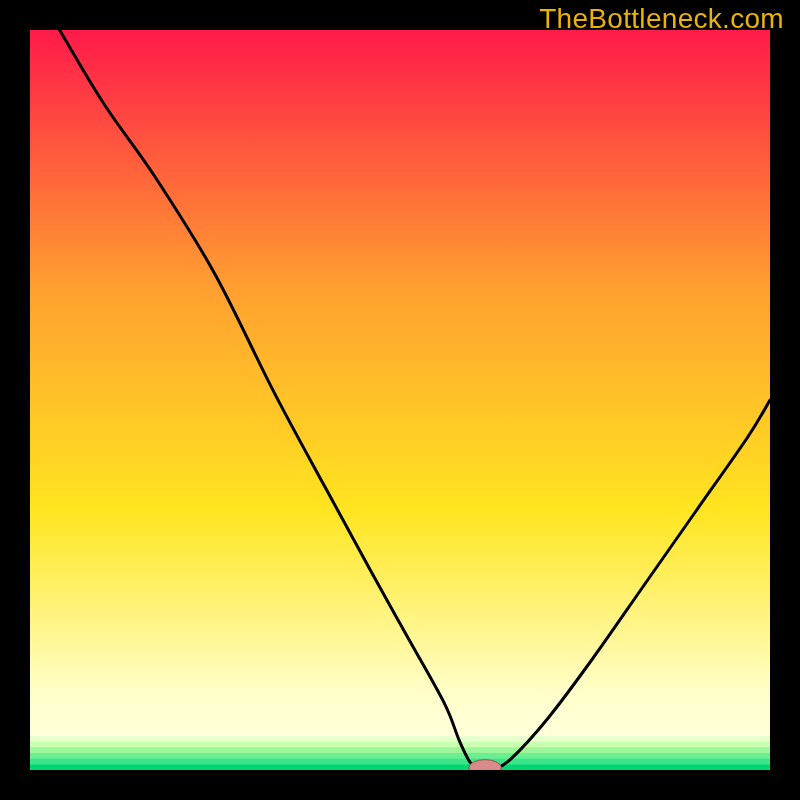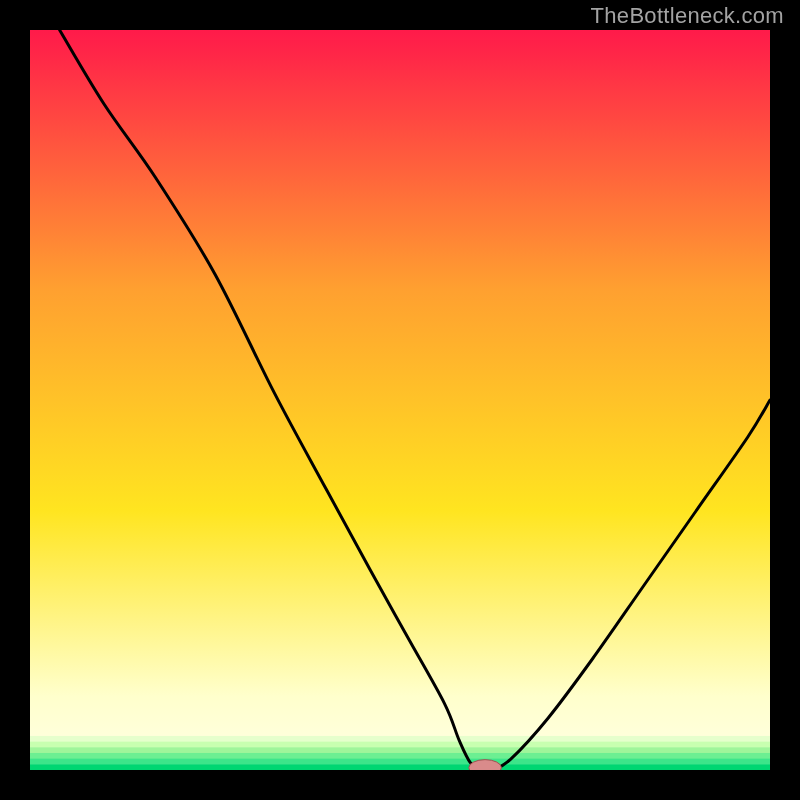--- a/index.html
+++ b/index.html
@@ -13,22 +13,22 @@
   .frame {
     position: relative;
     width: 800px;
     height: 800px;
     background: #000;
   }
   .watermark {
     position: absolute;
     top: 3px;
     right: 16px;
-    color: #a3a3a3;
-    font-size: 22px;
+    color: #eab308;
+    font-size: 28px;
     font-weight: 500;
     letter-spacing: 0.3px;
     z-index: 5;
   }
   .plot {
     position: absolute;
     left: 30px;
     top: 30px;
     width: 740px;
     height: 740px;

